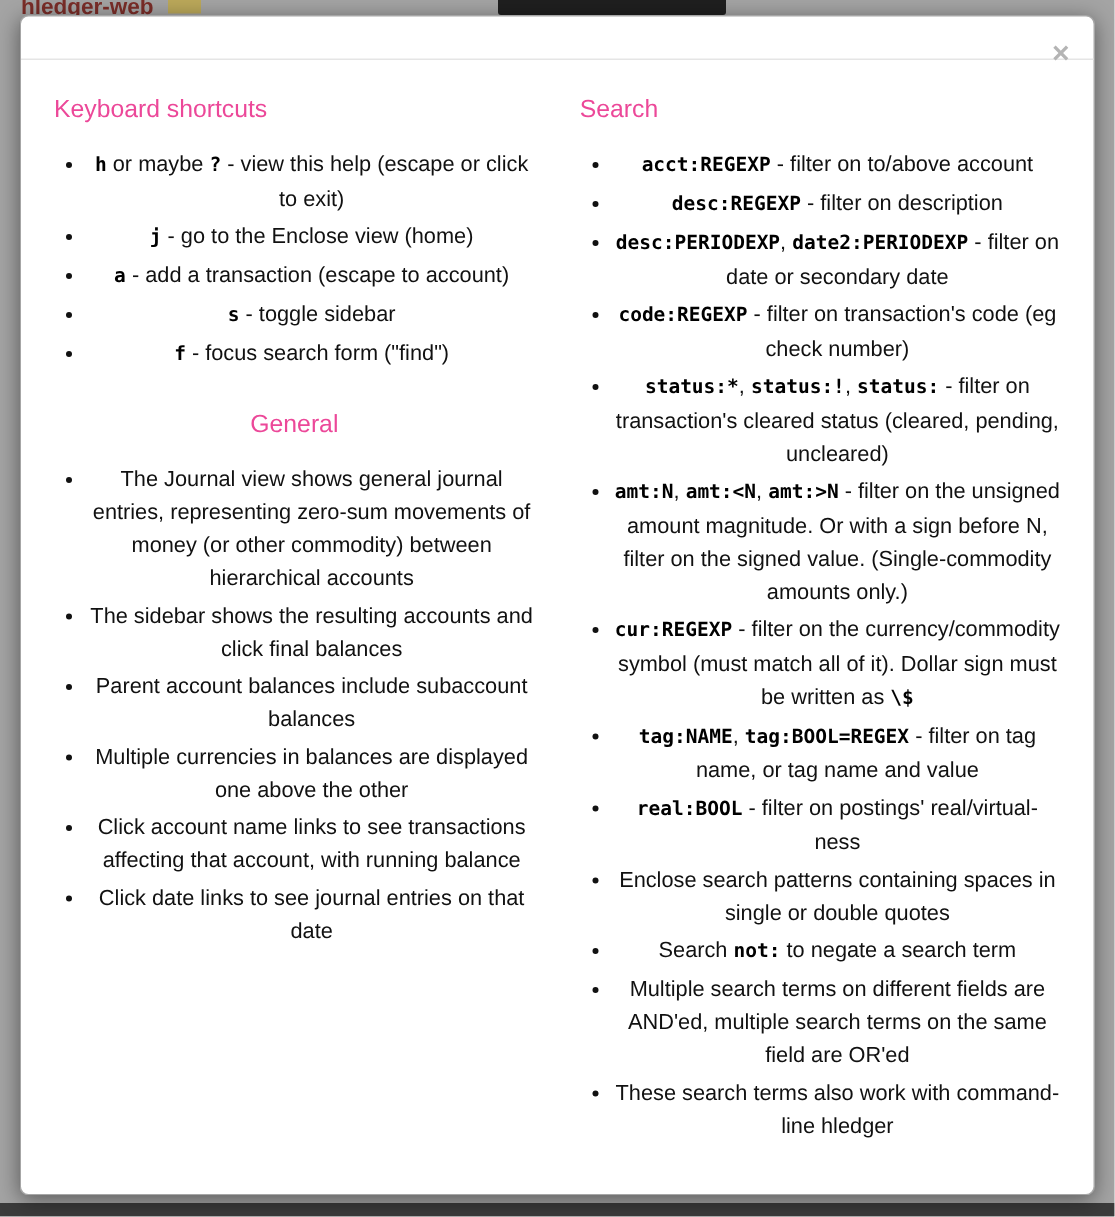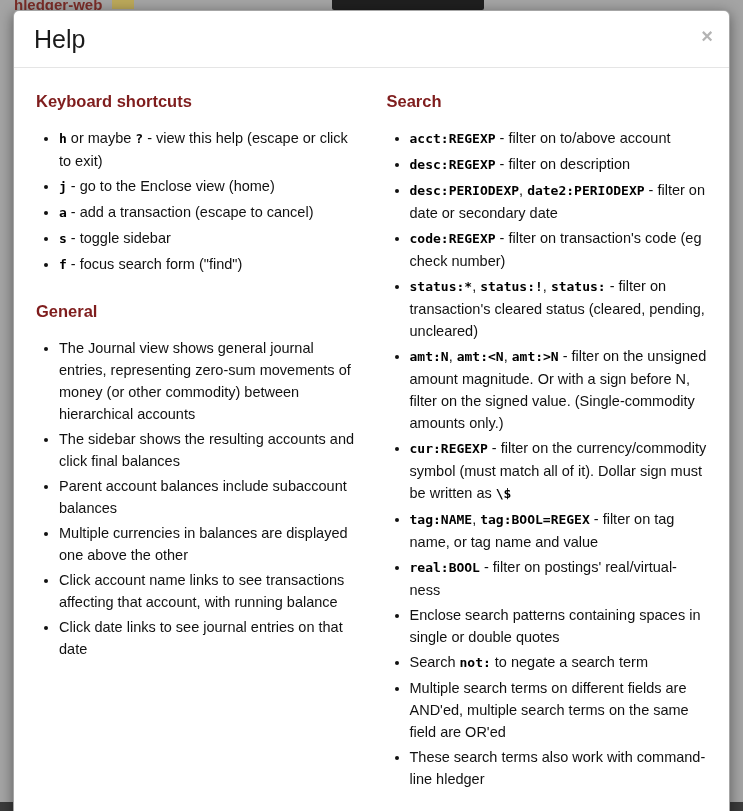--- a/index.html
+++ b/index.html
@@ -52,29 +52,30 @@
     font-size: 20px; font-weight: bold; color: #b4b4b4; line-height: 1;
     font-family: "Liberation Sans", sans-serif;
   }
   .modal-body {
     display: flex; gap: 30px;
     padding: 24px 22px 26px 22px;
   }
   .col { flex: 1 1 0; min-width: 0; }
 
   .section-heading {
-    font-size: 16.5px; font-weight: bold; color: #7f1d1d;
+    font-size: 16.5px; font-weight: normal; color: #ec4899;
     margin: 0 0 16px 0;
   }
-  .section-heading.spaced { margin-top: 26px; }
+  .section-heading.spaced { margin-top: 26px; text-align: center; }
 
   .col ul {
     list-style: disc;
     padding-left: 23px;
     margin: 0 0 8px 0;
+    text-align: center;
   }
   .col li {
     font-size: 14.5px; line-height: 22px; color: #111;
     margin-bottom: 3px;
   }
   .code {
     font-family: "DejaVu Sans Mono", monospace;
     font-weight: bold;
     font-size: 13px;
     color: #000;
@@ -85,30 +86,29 @@
 
 <div style="position:absolute;inset:0;">
   <span class="bg-brand">hledger-web</span>
   <span class="bg-badge"></span>
   <span class="bg-heading"></span>
   <span class="bg-bottom-bar"></span>
 </div>
 
 <div class="modal">
   <div class="modal-header">
-    <h1 class="modal-title">Help</h1>
     <button class="close-btn">×</button>
   </div>
   <div class="modal-body">
     <div class="col">
       <h2 class="section-heading">Keyboard shortcuts</h2>
       <ul>
           <li><span class="code">h</span><span class="txt"> or maybe </span><span class="code">?</span><span class="txt"> - view this help (escape or click to exit)</span></li>
           <li><span class="code">j</span><span class="txt"> - go to the Enclose view (home)</span></li>
-          <li><span class="code">a</span><span class="txt"> - add a transaction (escape to cancel)</span></li>
+          <li><span class="code">a</span><span class="txt"> - add a transaction (escape to account)</span></li>
           <li><span class="code">s</span><span class="txt"> - toggle sidebar</span></li>
           <li><span class="code">f</span><span class="txt"> - focus search form ("find")</span></li>
         </ul>
       <h2 class="section-heading spaced">General</h2>
       <ul>
           <li><span class="txt">The Journal view shows general journal entries, representing zero-sum movements of money (or other commodity) between hierarchical accounts</span></li>
           <li><span class="txt">The sidebar shows the resulting accounts and click final balances</span></li>
           <li><span class="txt">Parent account balances include subaccount balances</span></li>
           <li><span class="txt">Multiple currencies in balances are displayed one above the other</span></li>
           <li><span class="txt">Click account name links to see transactions affecting that account, with running balance</span></li>

